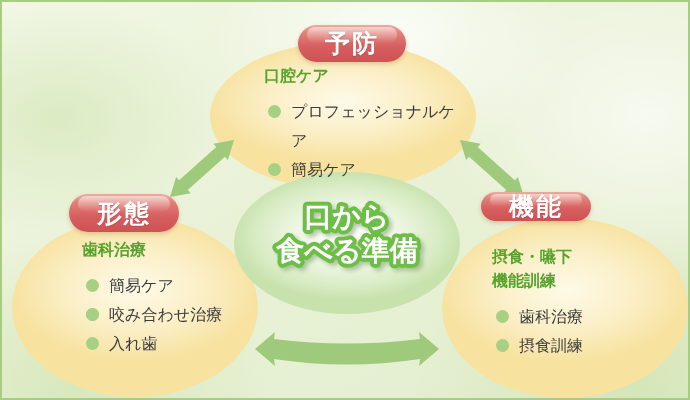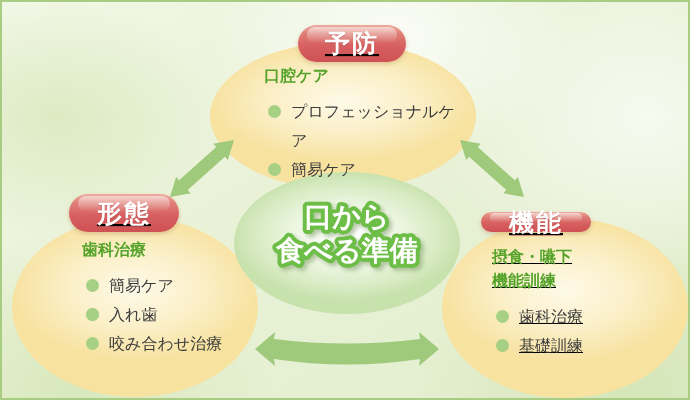--- a/index.html
+++ b/index.html
@@ -38,50 +38,49 @@
     stroke-linejoin:round;paint-order:stroke;
   }
   .arrow{position:absolute;}
   .arrow svg{display:block;}
   .arrow polygon,.arrow path{fill:#9fc97b;}
   .pill{
     position:absolute;display:flex;align-items:center;justify-content:center;
     border-radius:999px;
     background:linear-gradient(180deg,#edaca0 0%,#e08078 22%,#d75f5f 58%,#cf5153 100%);
     box-shadow:0 2px 4px rgba(172,122,82,.35);
-    text-decoration:underline;
   }
   .pill::before{
     content:"";position:absolute;left:8%;right:8%;top:6%;height:42%;
     border-radius:999px;
     background:linear-gradient(180deg,rgba(255,255,255,.55),rgba(255,255,255,0));
   }
   .pill span{
     position:relative;color:#ffffff;font-weight:bold;font-size:25px;letter-spacing:2px;
     text-shadow:0 1px 1px rgba(160,60,60,.45);
   }
   .pill-top  {left:296px;top:23px; width:108px;height:37px;}
   .pill-left {left:67px; top:192px;width:110px;height:38px;justify-content:center;}
-  .pill-right{left:479px;top:210px;width:110px;height:20px;}
+  .pill-right{left:479px;top:190px;width:110px;height:29px;}
   .content{position:absolute;}
   .content .heading{
     color:#55a32a;font-weight:bold;font-size:16px;line-height:24px;margin:0 0 9px 0;
   }
   .content .heading span{display:block;}
   .content ul{list-style:none;margin:4px;padding:0;}
   .content li{
     position:relative;padding-left:23px;color:#3b3b3b;font-size:16px;line-height:29px;
   }
   .content li .dot{
     position:absolute;left:0;top:8px;width:13px;height:13px;border-radius:50%;
     background:#a6d083;
   }
   .content-top  {left:262px;top:62px; width:205px;}
   .content-left {left:80px; top:236px;width:185px;}
-  .content-right{left:490px;top:243px;width:170px;text-decoration:underline;}
+  .content-right{left:490px;top:243px;width:170px;}
 </style>
 </head>
 <body>
 
 <div class="stage">
 
   <div class="ellipse ell-top"></div>
   <div class="ellipse ell-left"></div>
   <div class="ellipse ell-right"></div>
 
@@ -137,39 +136,39 @@
     <ul>
       <li>
         <span class="dot"></span>
         <span>簡易ケア</span>
       </li>
       <li>
         <span class="dot"></span>
       </li>
       <li>
         <span class="dot"></span>
-        <span>入れ歯</span>
+        <span>咬み合わせ治療</span>
       </li>
       <li>
         <span class="dot"></span>
-        <span>咬み合わせ治療</span>
+        <span>入れ歯</span>
       </li>
     </ul>
   </div>
 
   <div class="content content-right">
     <div class="heading">
       <span>摂食・嚥下</span>
       <span>機能訓練</span>
     </div>
     <ul>
       <li>
         <span class="dot"></span>
         <span>歯科治療</span>
       </li>
       <li>
         <span class="dot"></span>
-        <span>基礎訓練</span>
+        <span>摂食訓練</span>
       </li>
     </ul>
   </div>
 
 </div>
 
 </body></html>

